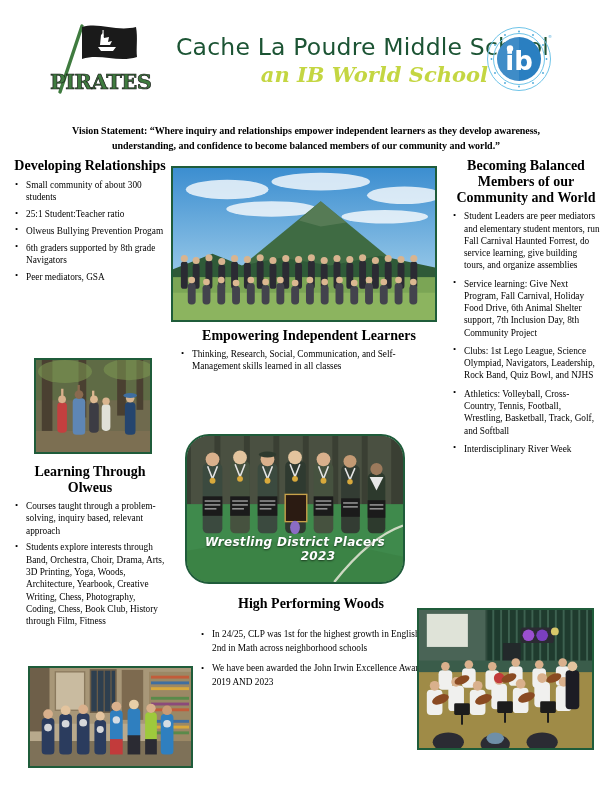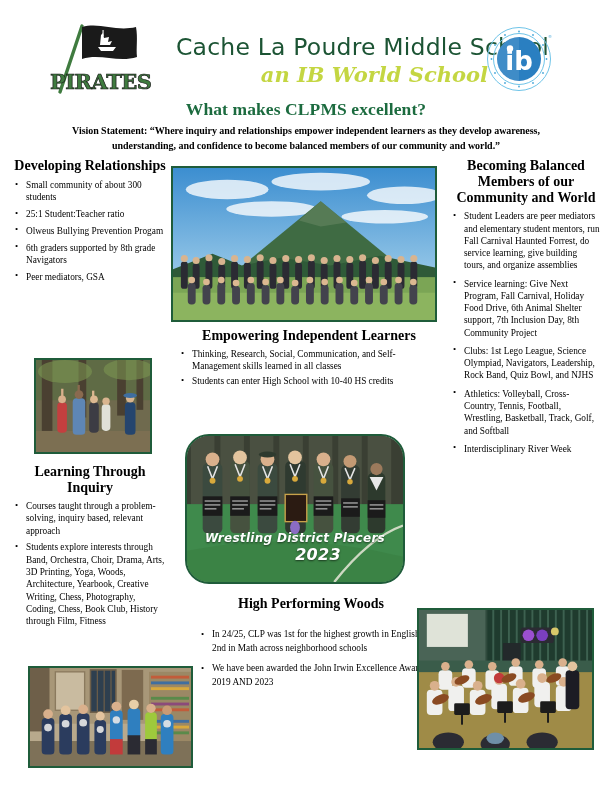--- a/index.html
+++ b/index.html
@@ -163,21 +163,21 @@
     text-align: center;
     font-family: "DejaVu Sans", sans-serif;
     font-style: italic;
     font-weight: 700;
     font-size: 12px;
     color: #ffffff;
     line-height: 1.15;
     text-shadow: 0 1px 2px rgba(0,0,0,0.55);
     letter-spacing: 0.3px;
   }
-  .wrestling-caption .yr { display: block; font-size: 16px; padding-left: 46px; }
+  .wrestling-caption .yr { display: block; font-size: 12px; padding-left: 46px; }
 </style>
 </head>
 <body>
 
 <div class="page">
 
   <div class="header">
 
     <div class="pirates-logo">
       <svg viewBox="0 0 120 78">
@@ -223,49 +223,47 @@
             <circle cx="19" cy="9" r="0.9"></circle>
         </g>
         <circle cx="33" cy="33" r="22" fill="#2a7fc1"></circle>
         <path d="M33 11 A22 22 0 0 0 33 55 Z" fill="#ffffff" opacity="0.10"></path>
         <text x="33" y="44" text-anchor="middle" font-family="DejaVu Sans, sans-serif" font-size="26" font-weight="700" fill="#ffffff">ib</text>
         <circle cx="24" cy="22.5" r="3.2" fill="#ffffff"></circle>
         <text x="62" y="12" font-family="DejaVu Sans, sans-serif" font-size="4" fill="#4aa8d8">®</text>
       </svg>
     </div>
 
-    <div class="main-question">What makes CLPMS excellent?</div>
 
     <div class="vision">Vision Statement:  “Where inquiry and relationships empower independent learners as they develop awareness, understanding, and confidence to become balanced members of our community and world.”</div>
   </div>
 
   <div class="col-left">
     <div class="sec-title">Developing Relationships</div>
     <ul class="bullets">
       <li>Small community of about 300 students</li>
       <li>25:1 Student:Teacher ratio</li>
       <li>Olweus Bullying Prevention Progam</li>
       <li>6th graders supported by 8th grade Navigators</li>
       <li>Peer mediators, GSA</li>
     </ul>
   </div>
 
   <div class="left-inquiry">
-    <div class="sec-title">Learning Through Inquiry</div>
+    <div class="sec-title">Learning Through Olweus</div>
     <ul class="bullets">
       <li>Courses taught through a problem-solving, inquiry based, relevant  approach</li>
       <li>Students explore interests through Band, Orchestra, Choir, Drama, Arts, 3D Printing, Yoga, Woods, Architecture, Yearbook, Creative Writing, Chess, Photography, Coding, Chess,  Book Club, History through Film, Fitness</li>
     </ul>
   </div>
 
   <div class="mid-empower">
     <div class="sec-title">Empowering Independent Learners</div>
     <ul class="bullets">
       <li>Thinking, Research, Social, Communication, and Self-Management skills learned in all classes</li>
-      <li>Students can enter High School with 10-40 HS credits</li>
     </ul>
   </div>
 
   <div class="mid-high">
     <div class="sec-title">High Performing Woods</div>
     <ul class="bullets">
       <li>In 24/25, CLP was 1st for the highest growth in English and 2nd in Math across neighborhood schools</li>
       <li>We have been awarded the John Irwin Excellence Award in 2019 AND 2023</li>
     </ul>
   </div>

